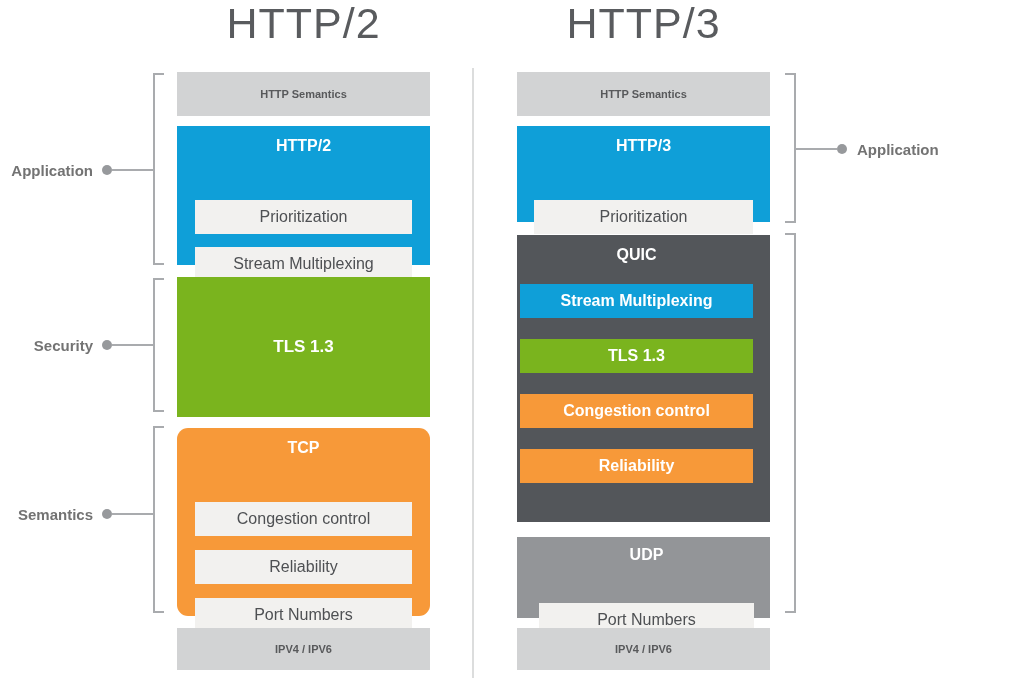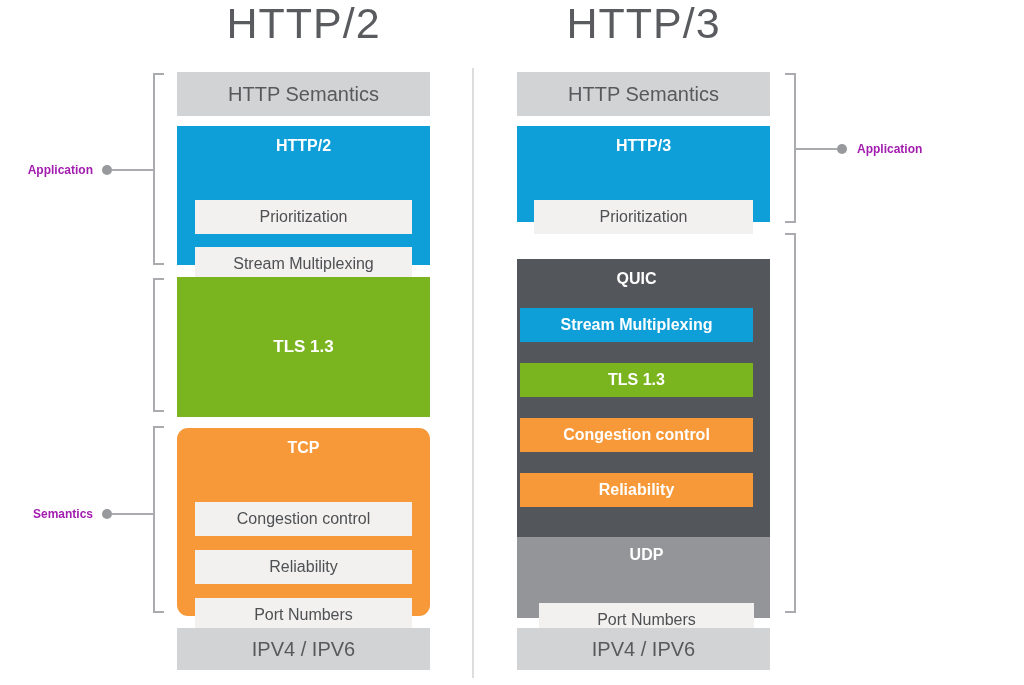--- a/index.html
+++ b/index.html
@@ -21,21 +21,21 @@
   .colR{left:517px;width:253px;}
 
   .bg-lightgray{background:#d2d3d4;}
   .bg-blue{background:#0f9fd8;}
   .bg-green{background:#7ab41e;}
   .bg-orange{background:#f79939;}
   .bg-dark{background:#53565a;}
   .bg-udpgray{background:#939598;}
 
   .center-text{align-items:center;justify-content:center;}
-  .head-gray{color:#58595b;font-weight:normal;font-size:20px;text-align:center;}
+  .head-gray{color:#58595b;font-weight:bold;font-size:11px;text-align:center;}
   .head-white{color:#ffffff;font-weight:bold;font-size:16px;text-align:center;flex:0 0 auto;}
 
   .chip{
     height:34px;flex:0 0 auto;display:flex;align-items:center;justify-content:center;
     font-size:16px;
   }
   .chip-white{background:#f2f1ef;color:#4e5053;margin-top:32px;}
   .chip-blue{background:#0f9fd8;color:#ffffff;font-weight:bold;}
   .chip-green{background:#7ab41e;color:#ffffff;font-weight:bold;}
   .chip-orange{background:#f79939;color:#ffffff;font-weight:bold;}
@@ -45,35 +45,35 @@
   .http2box .head-white{margin-bottom:13px;}
   .http2box .chip + .chip{margin-top:13px;}
 
   .tcpbox{padding:11px 18px 13px 18px;border-radius:11px;}
   .tcpbox .head-white{margin-bottom:13px;}
   .tcpbox .chip + .chip{margin-top:14px;}
 
   .http3box{padding:11px 17px 18px 17px;}
   .http3box .head-white{margin-bottom:13px;}
 
-  .quicbox{padding:11px 17px 35px 3px;margin-top:24px;}
+  .quicbox{padding:11px 17px 35px 3px;}
   .quicbox .head-white{margin-bottom:20px;}
   .quicbox .chip + .chip{margin-top:21px;}
 
   .udpbox{padding:9px 16px 10px 22px;}
   .udpbox .head-white{margin-bottom:7px;}
 
   
   .bracket{position:absolute;width:11px;box-sizing:border-box;}
   .bracket-left{border-left:2px solid #a9abae;border-top:2px solid #a9abae;border-bottom:2px solid #a9abae;left:153px;}
   .bracket-right{border-right:2px solid #a9abae;border-top:2px solid #a9abae;border-bottom:2px solid #a9abae;left:785px;}
 
   
   .side-label{position:absolute;display:flex;align-items:center;height:22px;}
-  .side-label .lbl{font-size:12px;font-weight:bold;color:#a21caf;white-space:nowrap;}
+  .side-label .lbl{font-size:15px;font-weight:bold;color:#737373;white-space:nowrap;}
   .dot{width:10px;height:10px;border-radius:50%;background:#97999c;flex:0 0 auto;}
   .conn{height:2px;background:#a9abae;flex:0 0 auto;}
   .label-left{left:0;width:153px;justify-content:flex-end;}
   .label-left .dot{margin-left:9px;}
   .label-left .conn{width:41px;}
   .label-right{left:796px;}
   .label-right .conn{width:41px;}
   .label-right .dot{margin-right:10px;}
 </style>
 </head>
@@ -131,20 +131,25 @@
   <div class="bracket bracket-left" style="top:278px;height:134px;"></div>
   <div class="bracket bracket-left" style="top:426px;height:187px;"></div>
   <div class="bracket bracket-right" style="top:73px;height:150px;"></div>
   <div class="bracket bracket-right" style="top:233px;height:380px;"></div>
 
   <div class="side-label label-left" style="top:159px;">
     <span class="lbl">Application</span>
     <span class="dot"></span>
     <span class="conn"></span>
   </div>
+  <div class="side-label label-left" style="top:334px;">
+    <span class="lbl">Security</span>
+    <span class="dot"></span>
+    <span class="conn"></span>
+  </div>
   <div class="side-label label-left" style="top:503px;">
     <span class="lbl">Semantics</span>
     <span class="dot"></span>
     <span class="conn"></span>
   </div>
 
   <div class="side-label label-right" style="top:138px;">
     <span class="conn"></span>
     <span class="dot"></span>
     <span class="lbl">Application</span>

